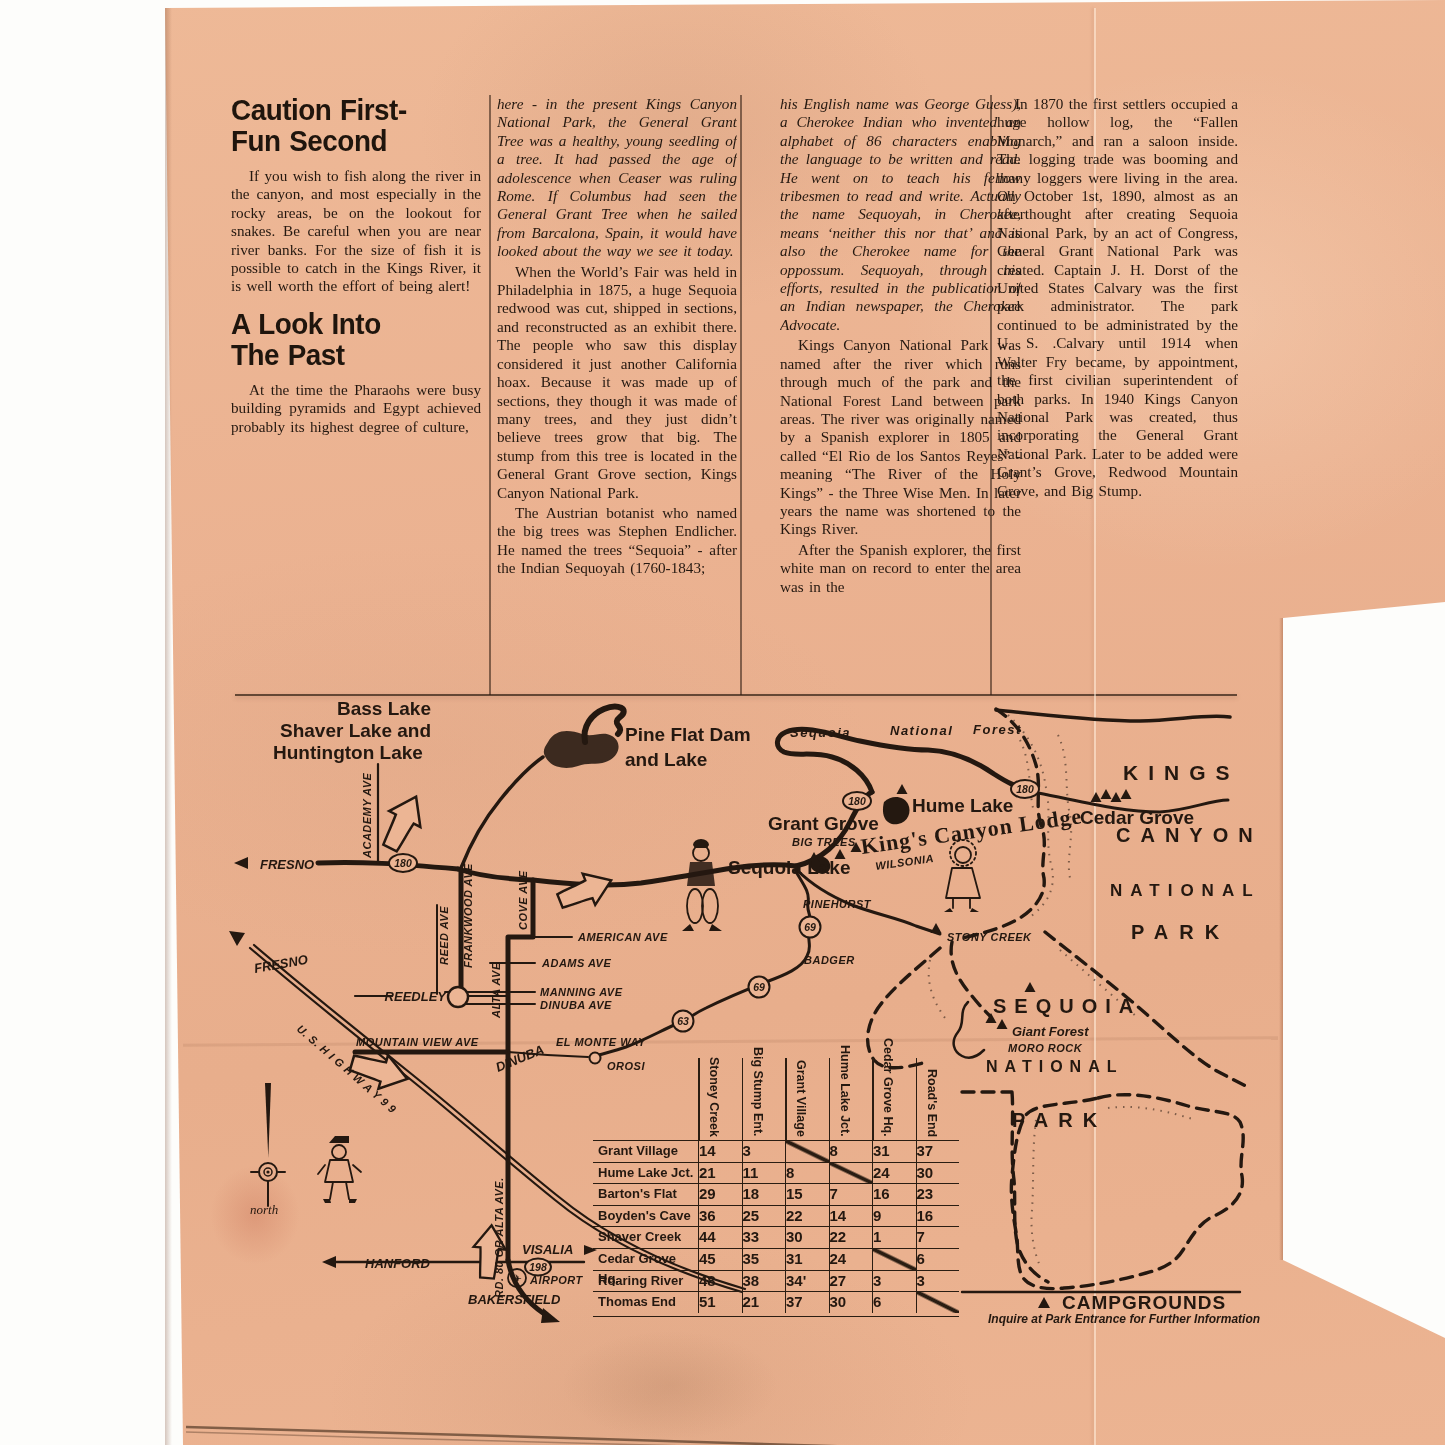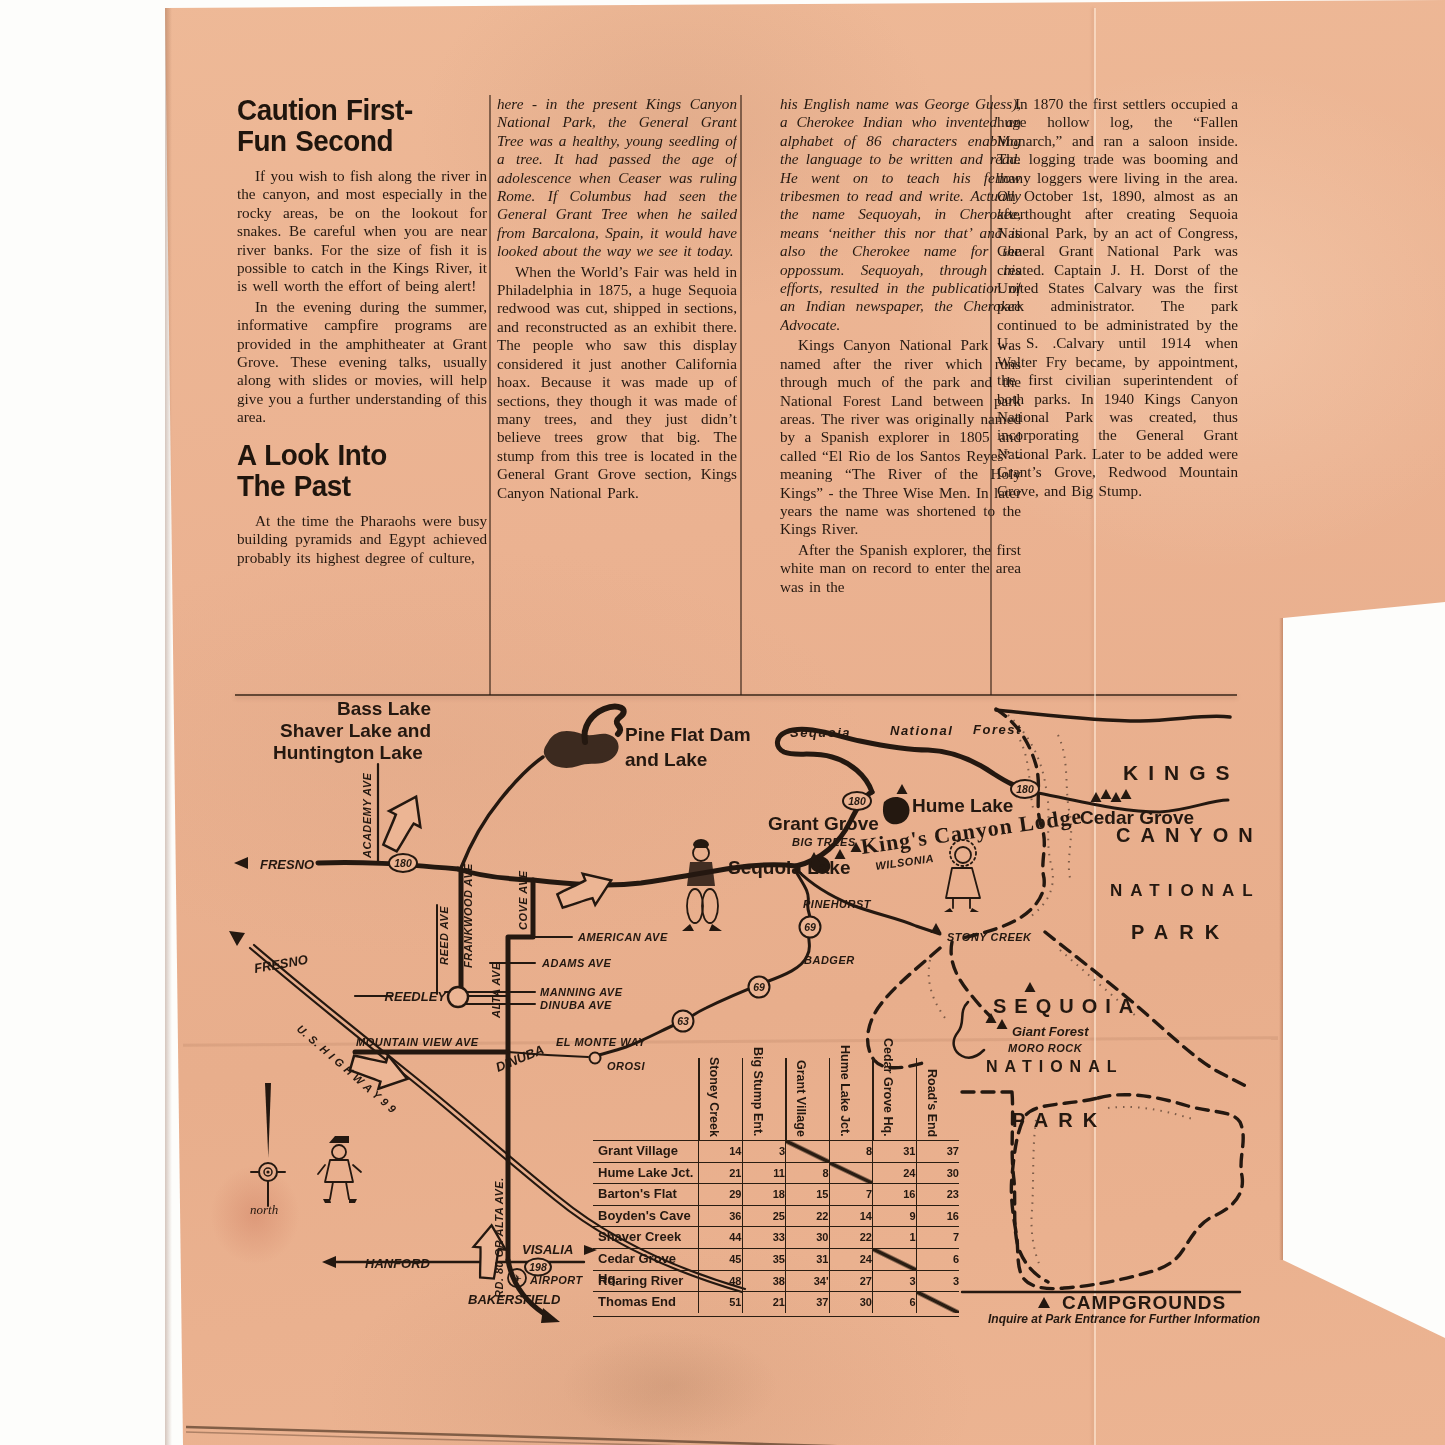--- a/index.html
+++ b/index.html
@@ -62,58 +62,58 @@
   
   .mileage{position:absolute;left:593px;top:1048px;width:366px;height:276px;z-index:14;
     color:#241810;font-family:"Liberation Sans",sans-serif;}
   .mhead{position:absolute;bottom:187px;writing-mode:vertical-rl;
     font-weight:700;font-size:12.5px;white-space:nowrap;}
   .mvline{position:absolute;top:10px;width:1.7px;background:#2a1d12;height:82px;}
   .mgrid{position:absolute;left:0;top:92px;width:366px;}
   .mrow{display:flex;height:21.6px;border-top:1.7px solid #2a1d12;box-sizing:border-box;}
   .mrow:last-child{border-bottom:1.7px solid #2a1d12;}
   .mlabel{width:105px;box-sizing:border-box;padding-left:5px;font-weight:700;font-size:13px;line-height:20px;}
-  .mcell{width:43.5px;box-sizing:border-box;border-left:1.7px solid #2a1d12;text-align:right;
-    font-weight:700;font-size:11px;line-height:20px;}
+  .mcell{width:43.5px;box-sizing:border-box;border-left:1.7px solid #2a1d12;text-align:left;
+    font-weight:700;font-size:15px;line-height:20px;}
   .mcell.slash{background:linear-gradient(to top right,transparent 42%,#2a1d12 47%,#2a1d12 53%,transparent 58%);}
   .dbl{margin-top:3px;margin-left:0;width:366px;height:1.7px;background:#2a1d12;}
 </style>
 </head>
 <body>
 
 <div id="stage">
   <div class="paper"></div>
   <div class="edge-shade"></div>
   <div class="crease-h"></div>
   <div class="crease-h2"></div>
   <div class="crease-v"></div>
   <div class="stain"></div>
   <div class="stain2"></div>
 
   <div class="colrule" style="left:489px"></div>
   <div class="colrule" style="left:740px"></div>
   <div class="colrule" style="left:990px"></div>
 
   <div class="articles">
-    <div class="col" style="left:237px;width:250px">
+    <div class="col" style="left:231px;width:250px">
       <div class="headline">
         <span>Caution First-</span><br>
         <span>Fun Second</span>
       </div>
       <p>If you wish to fish along the river in the canyon, and most especially in the rocky areas, be on the lookout for snakes. Be careful when you are near river banks. For the size of fish it is possible to catch in the Kings River, it is well worth the effort of being alert!</p>
-      <p>In the evening during the summer, informative campfire programs are provided in the amphitheater at Grant Grove. These evening talks, usually along with slides or movies, will help give you a further understanding of this area.</p>
       <div class="headline second">
         <span>A Look Into</span><br>
         <span>The Past</span>
       </div>
       <p>At the time the Pharaohs were busy building pyramids and Egypt achieved probably its highest degree of culture,</p>
     </div>
     <div class="col" style="left:497px;width:240px">
       <p class="noindent">here - in the present Kings Canyon National Park, the General Grant Tree was a healthy, young seedling of a tree. It had passed the age of adolescence when Ceaser was ruling Rome. If Columbus had seen the General Grant Tree when he sailed from Barcalona, Spain, it would have looked about the way we see it today.</p>
       <p>When the World’s Fair was held in Philadelphia in 1875, a huge Sequoia redwood was cut, shipped in sections, and reconstructed as an exhibit there. The people who saw this display considered it just another California hoax. Because it was made up of sections, they though it was made of many trees, and they just didn’t believe trees grow that big. The stump from this tree is located in the General Grant Grove section, Kings Canyon National Park.</p>
+      <p>The Austrian botanist who named the big trees was Stephen Endlicher. He named the trees “Sequoia” - after the Indian Sequoyah (1760-1843;</p>
     </div>
     <div class="col" style="left:780px;width:241px">
       <p class="noindent">his English name was George Guess), a Cherokee Indian who invented an alphabet of 86 characters enabling the language to be written and read. He went on to teach his fellow tribesmen to read and write. Actually the name Sequoyah, in Cherokee, means ‘neither this nor that’ and is also the Cherokee name for the oppossum. Sequoyah, through his efforts, resulted in the publication of an Indian newspaper, the Cherokee Advocate.</p>
       <p>Kings Canyon National Park was named after the river which runs through much of the park and the National Forest Land between park areas. The river was originally named by a Spanish explorer in 1805 and called “El Rio de los Santos Reyes” - meaning “The River of the Holy Kings” - the Three Wise Men. In later years the name was shortened to the Kings River.</p>
       <p>After the Spanish explorer, the first white man on record to enter the area was in the</p>
     </div>
     <div class="col" style="left:997px;width:241px">
       <p>In 1870 the first settlers occupied a huge hollow log, the “Fallen Monarch,” and ran a saloon inside. The logging trade was booming and many loggers were living in the area. On October 1st, 1890, almost as an afterthought after creating Sequoia National Park, by an act of Congress, General Grant National Park was created. Captain J. H. Dorst of the United States Calvary was the first park administrator. The park continued to be administrated by the U. S. .Calvary until 1914 when Walter Fry became, by appointment, the first civilian superintendent of both parks. In 1940 Kings Canyon National Park was created, thus incorporating the General Grant National Park. Later to be added were Grant’s Grove, Redwood Mountain Grove, and Big Stump.</p>
     </div>
   </div>

